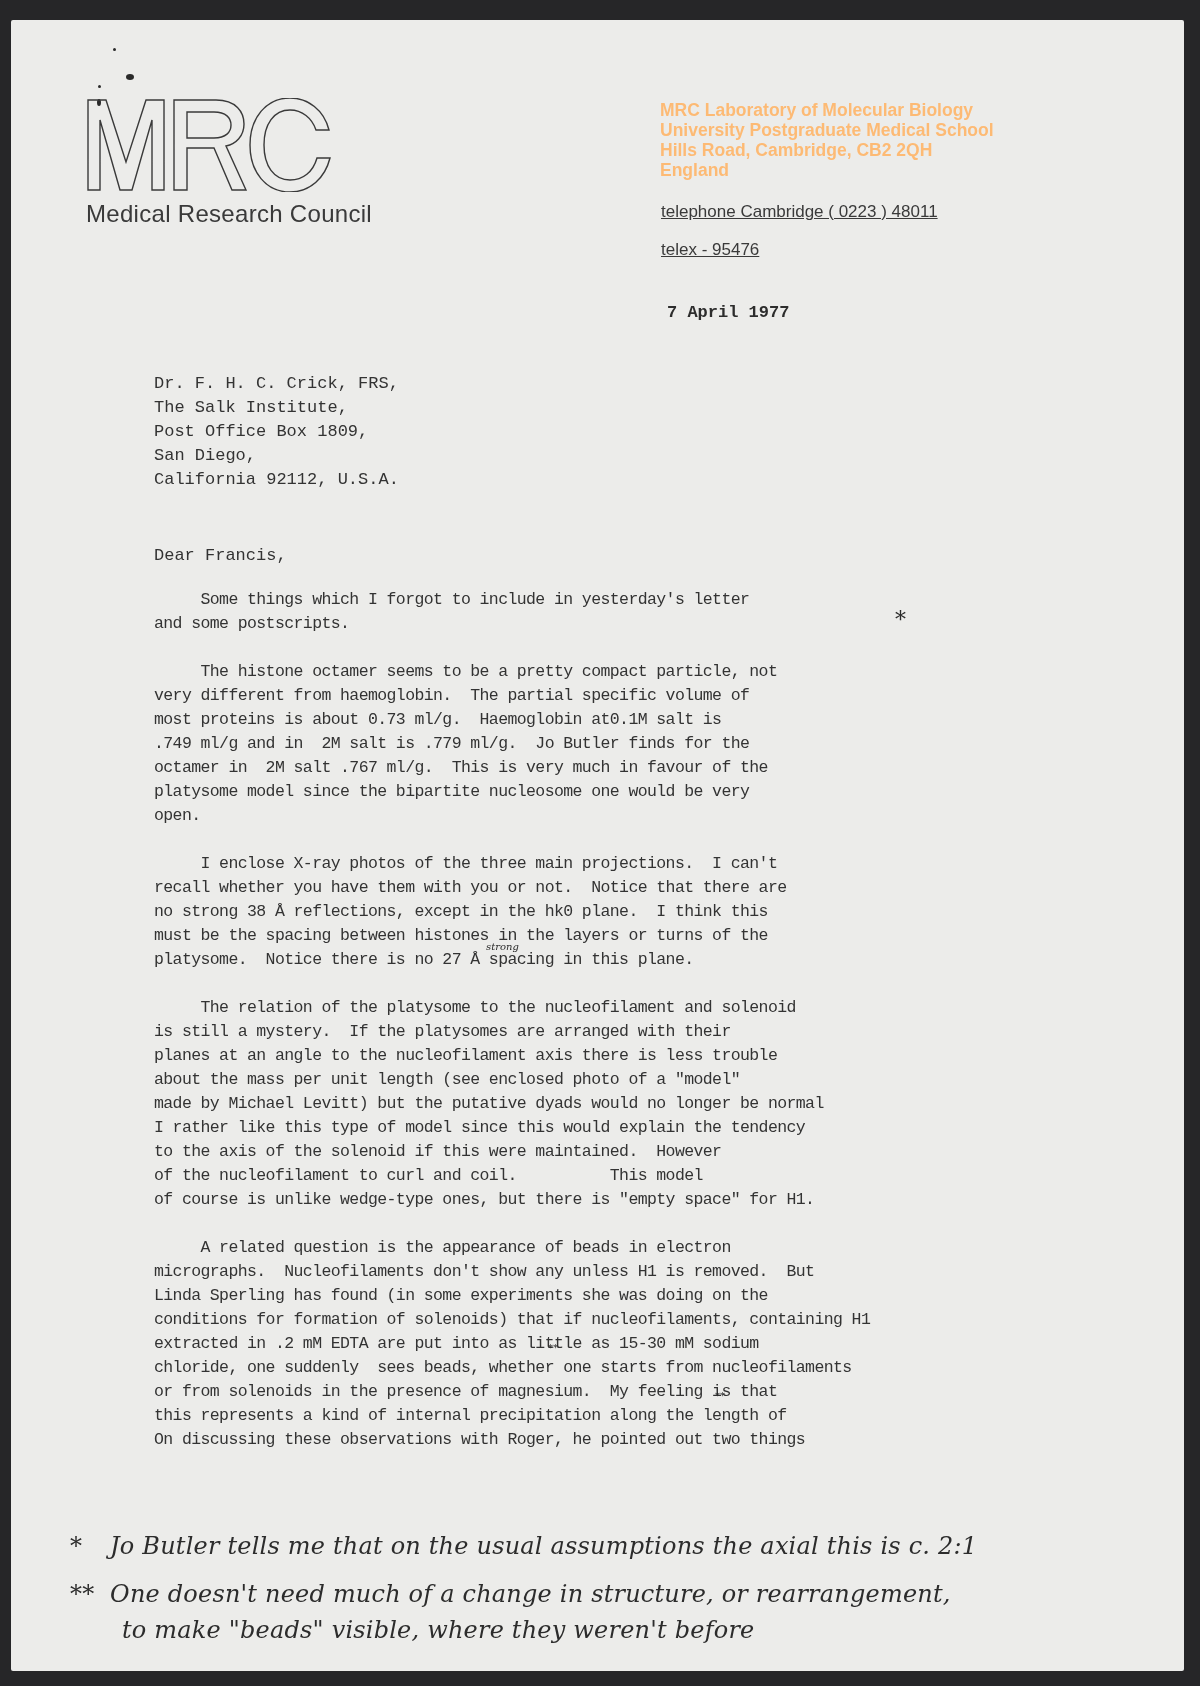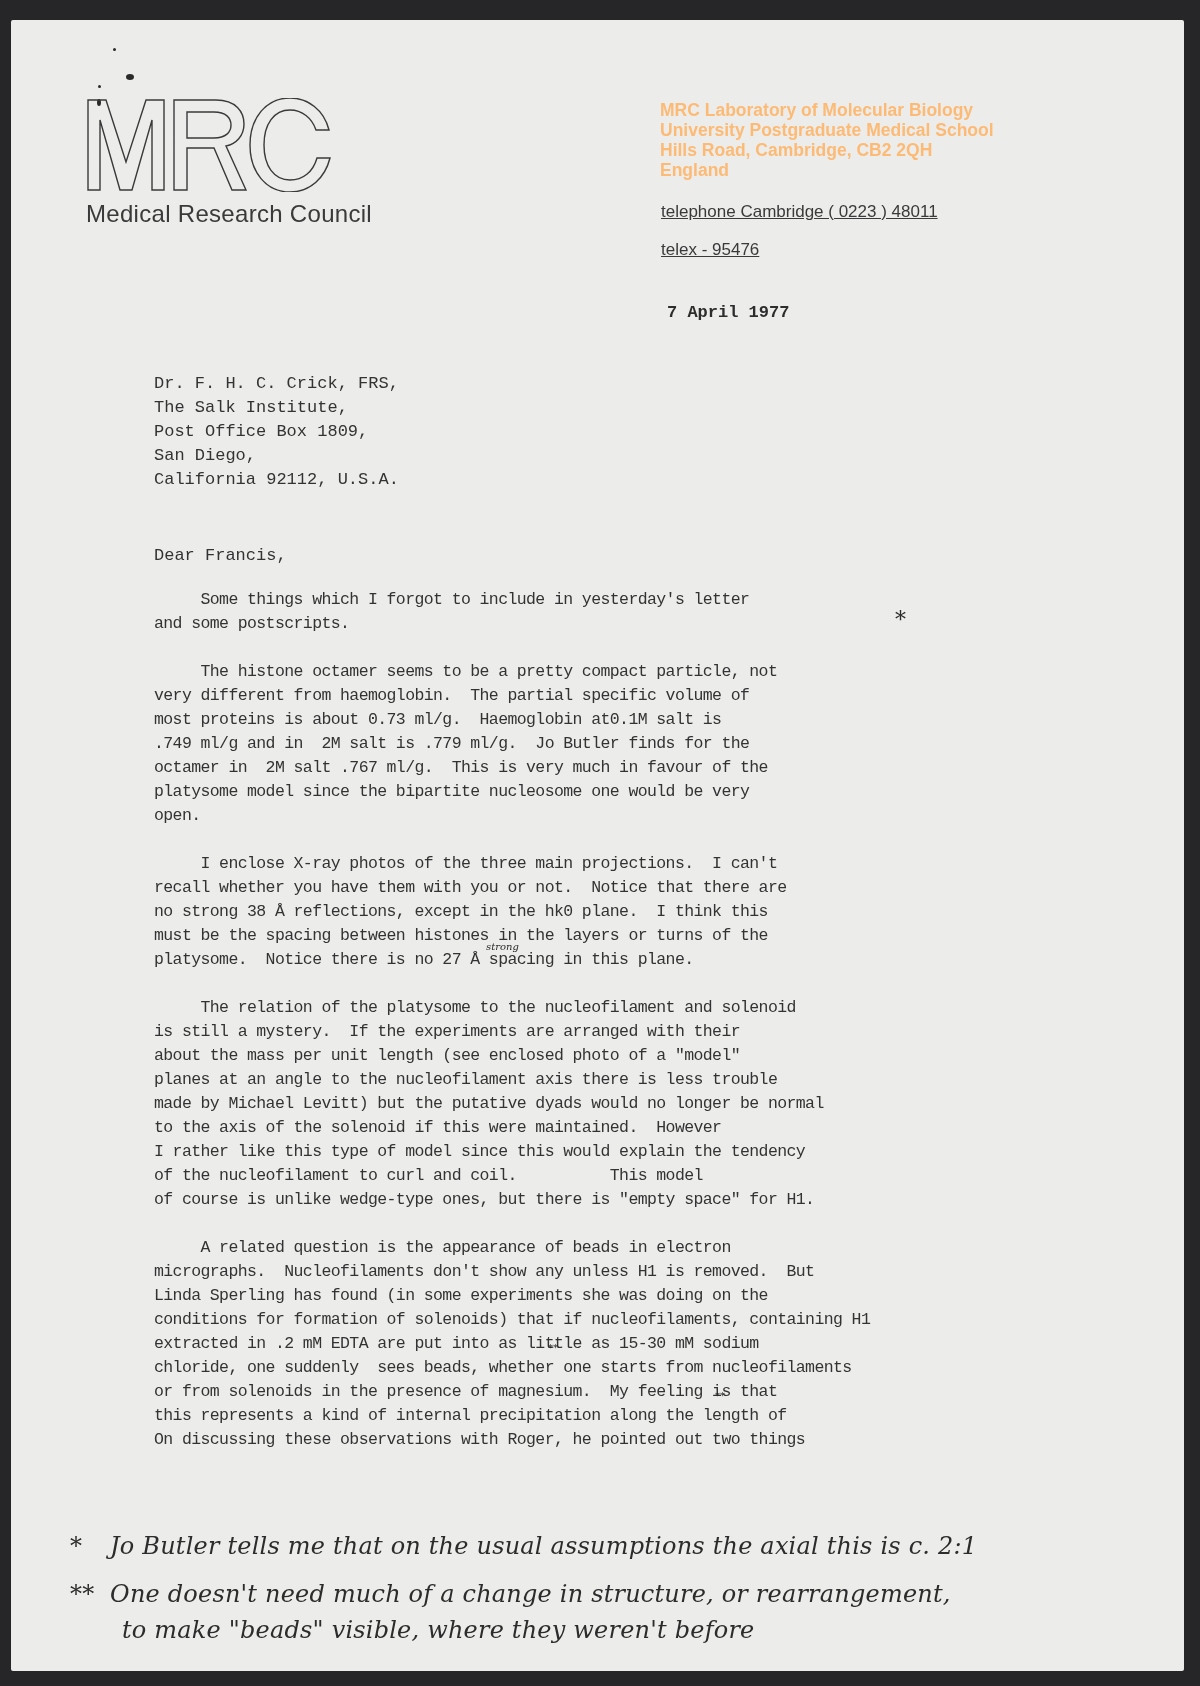--- a/index.html
+++ b/index.html
@@ -142,26 +142,26 @@
   <div class="line">     I enclose X-ray photos of the three main projections.  I can't</div>
   <div class="line">recall whether you have them with you or not.  Notice that there are</div>
   <div class="line">no strong 38 Å reflections, except in the hk0 plane.  I think this</div>
   <div class="line">must be the spacing between histones in the layers or turns of the</div>
   <div class="line">platysome.  Notice there is no 27 Å spacing in this plane.</div>
 </div>
 <div class="hand annot-small" style="left:486px;top:941px;">strong</div>
 
 <div class="body-text p4">
   <div class="line">     The relation of the platysome to the nucleofilament and solenoid</div>
-  <div class="line">is still a mystery.  If the experiments are arranged with their</div>
+  <div class="line">is still a mystery.  If the platysomes are arranged with their</div>
+  <div class="line">planes at an angle to the nucleofilament axis there is less trouble</div>
   <div class="line">about the mass per unit length (see enclosed photo of a "model"</div>
-  <div class="line">planes at an angle to the nucleofilament axis there is less trouble</div>
   <div class="line">made by Michael Levitt) but the putative dyads would no longer be normal</div>
+  <div class="line">I rather like this type of model since this would explain the tendency</div>
   <div class="line">to the axis of the solenoid if this were maintained.  However</div>
-  <div class="line">I rather like this type of model since this would explain the tendency</div>
   <div class="line">of the nucleofilament to curl and coil.          This model</div>
   <div class="line">of course is unlike wedge-type ones, but there is "empty space" for H1.</div>
 </div>
 
 <div class="body-text p5">
   <div class="line">     A related question is the appearance of beads in electron</div>
   <div class="line">micrographs.  Nucleofilaments don't show any unless H1 is removed.  But</div>
   <div class="line">Linda Sperling has found (in some experiments she was doing on the</div>
   <div class="line">conditions for formation of solenoids) that if nucleofilaments, containing H1</div>
   <div class="line">extracted in .2 mM EDTA are put into as little as 15-30 mM sodium</div>

